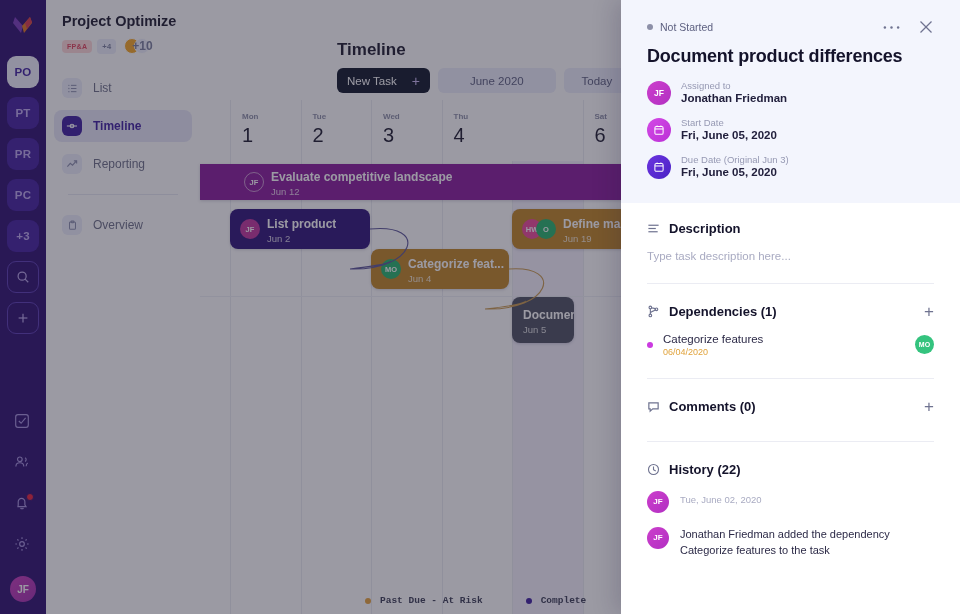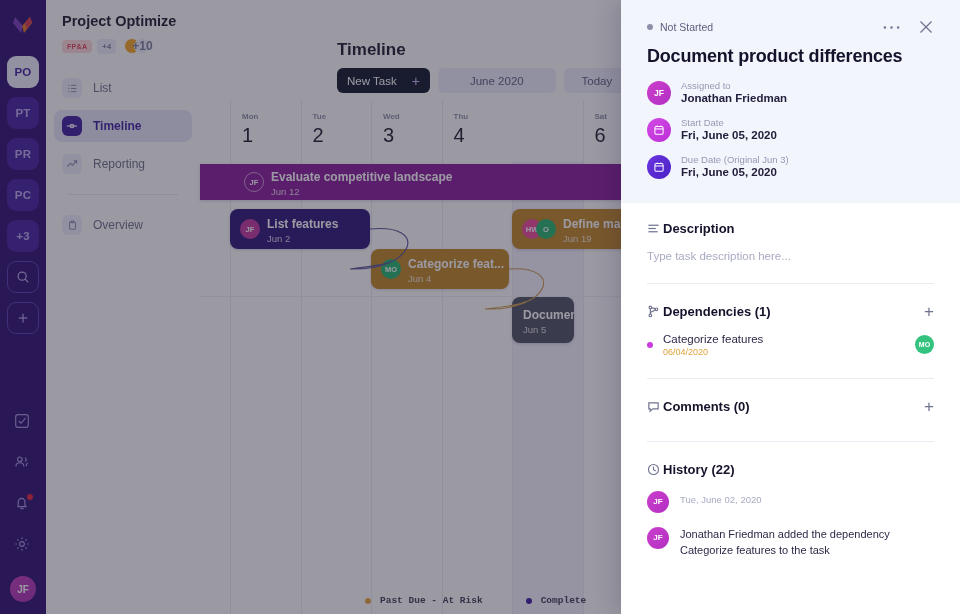--- a/index.html
+++ b/index.html
@@ -172,21 +172,21 @@
   .meta-ico {
     width: 24px; height: 24px; border-radius: 50%; flex: 0 0 24px;
     display: flex; align-items: center; justify-content: center;
     font-size: 8.5px; font-weight: 700; color: #fff;
   }
   .meta-lab { font-size: 9.5px; color: #9699b3; line-height: 1.2; }
   .meta-val { font-size: 11.5px; font-weight: 700; color: #22203d; line-height: 1.35; }
 
   .panel-body { padding: 0 26px; background: #fff; }
   .sec-head {
-    display: flex; align-items: center; gap: 3px;
+    display: flex; align-items: center; gap: 9px;
     font-size: 13px; font-weight: 700; color: #14132b;
   }
   .sec-head .plus-btn { margin-left: auto; color: #6f7390; font-size: 17px; font-weight: 400; line-height: 1;}
   .sec-ico { color: #6f7390; display: flex; align-items: center; }
   .sec1 { padding-top: 18px; }
   .desc-placeholder { font-size: 11.5px; color: #a9abc2; margin-top: 14px; }
   .hr { height: 1px; background: #ebecf3; margin: 21px 0 0 0; }
   .sec2 { padding-top: 19px; }
   .dep-item { display: flex; align-items: center; margin-top: 13px; }
   .dep-dot { width: 6px; height: 6px; border-radius: 50%; background: #cb3be0; margin-right: 10px; flex:0 0 6px;}
@@ -392,21 +392,21 @@
         <span class="bar-av outline">JF</span>
         <span class="bar-txt">
           <span class="bar-name">Evaluate competitive landscape</span>
           <span class="bar-date" style="display:block">Jun 12</span>
         </span>
       </div>
 
       <div class="bar" style="left:30px; top:48px; width:140px; height:40px; background:#2e1378">
         <span class="bar-av" style="background:#c0359e">JF</span>
         <span class="bar-txt">
-          <span class="bar-name">List features</span>
+          <span class="bar-name">List product</span>
           <span class="bar-date" style="display:block">Jun 2</span>
         </span>
       </div>
 
       <div class="bar" style="left:171px; top:88px; width:138px; height:40px; background:#c08524">
         <span class="bar-av" style="background:#25b36b">MO</span>
         <span class="bar-txt">
           <span class="bar-name">Categorize feat...</span>
           <span class="bar-date" style="display:block">Jun 4</span>
         </span>

